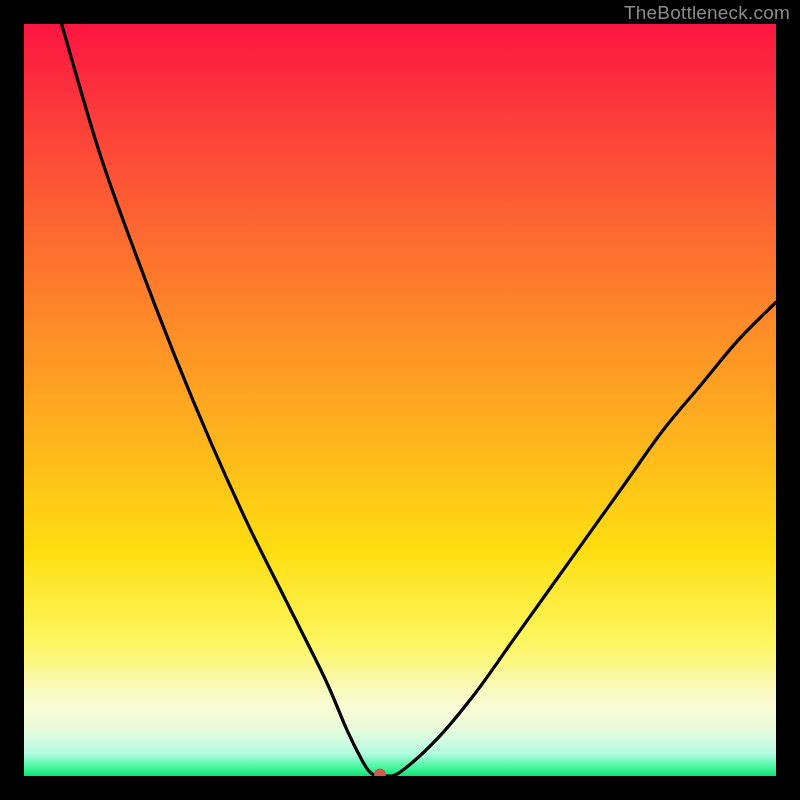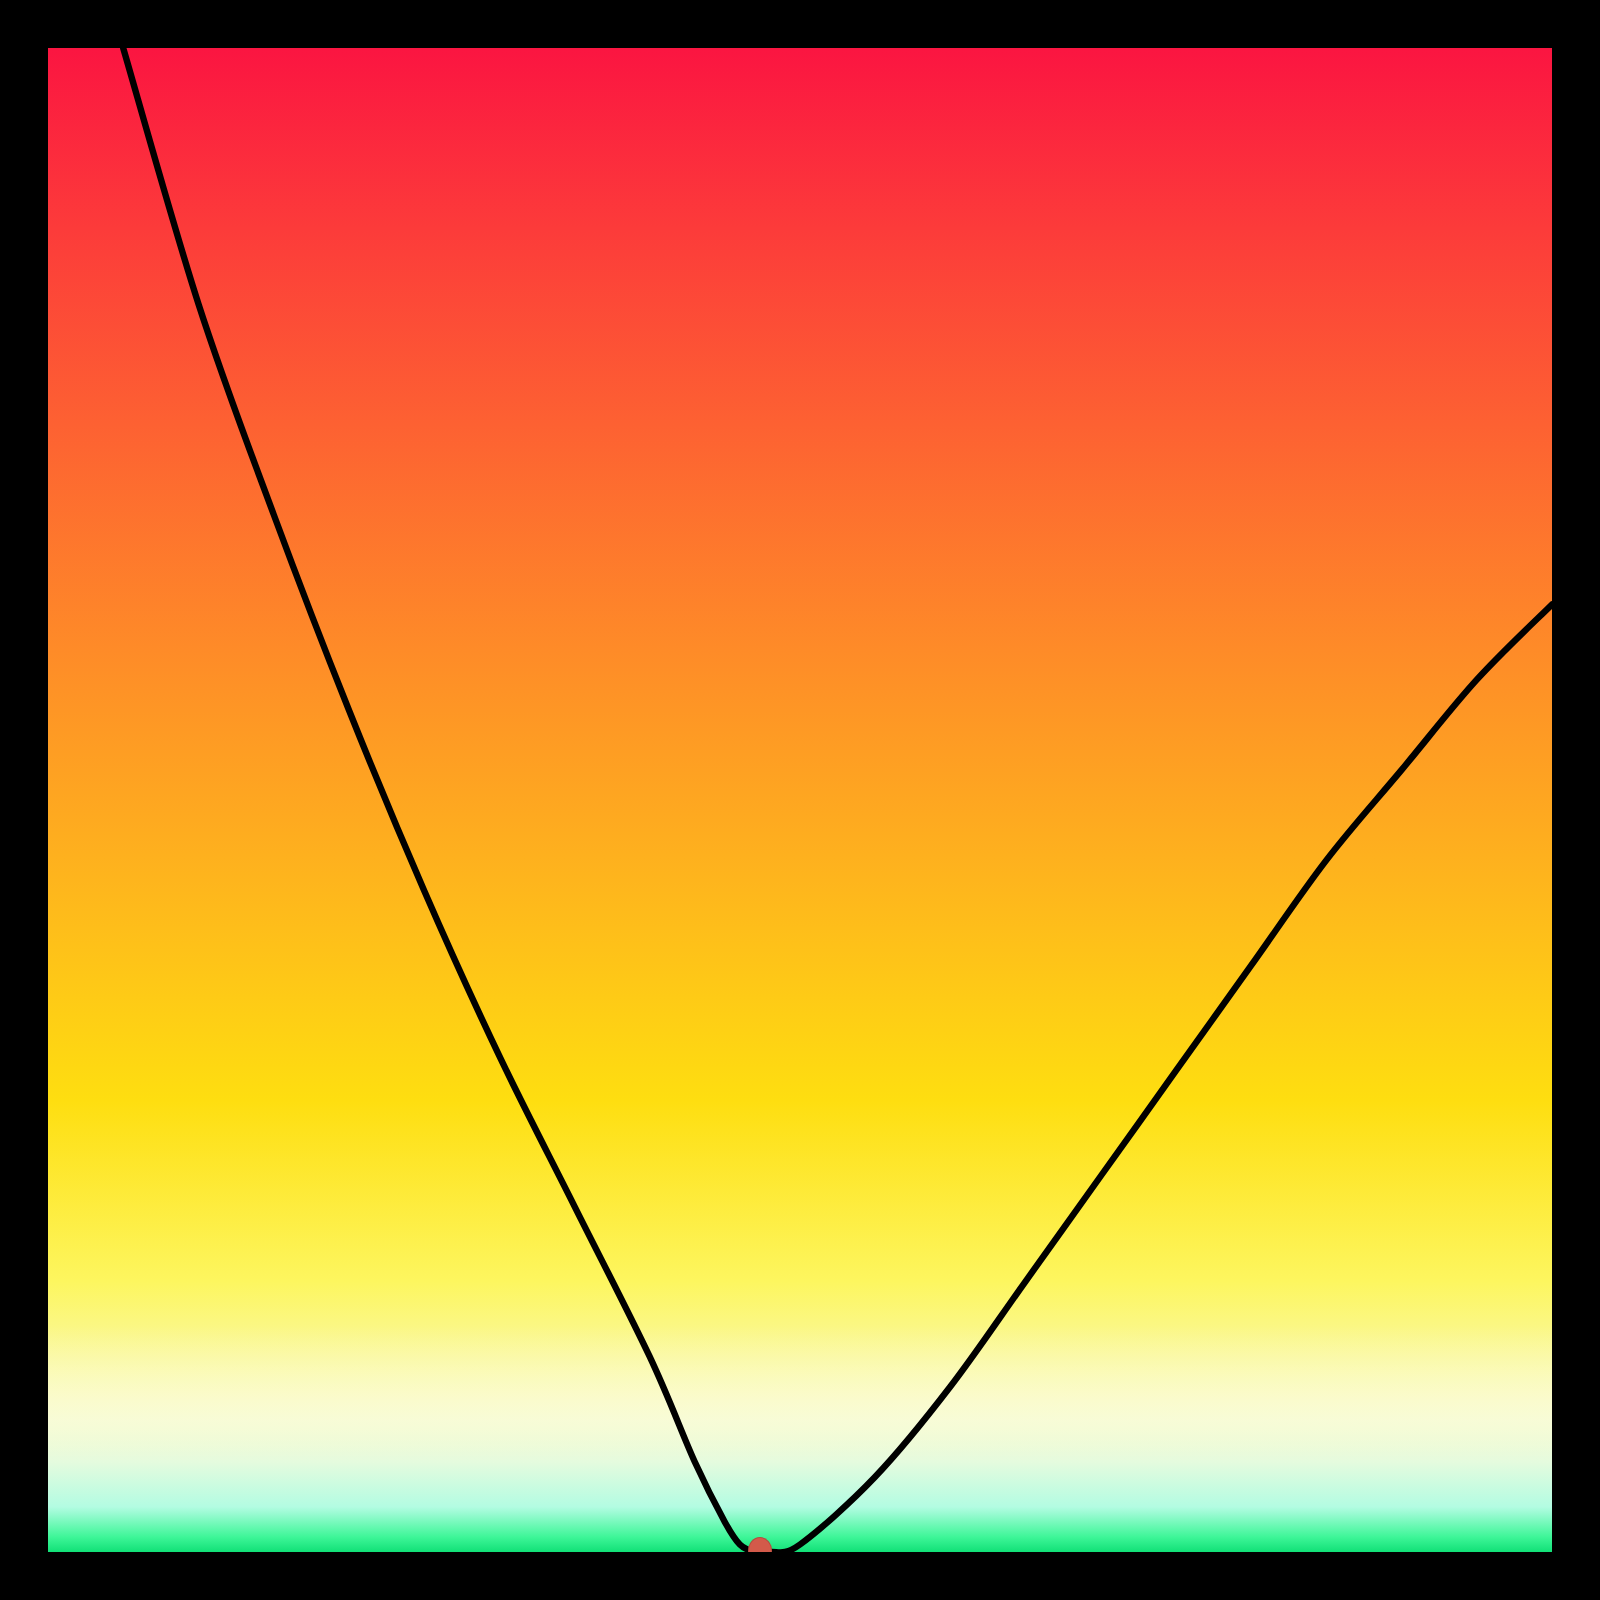--- a/index.html
+++ b/index.html
@@ -94,13 +94,14 @@
     <div class="gradient-main"></div>
     <div class="pale-band"></div>
 
     <svg class="curve" viewBox="0 0 752 752" preserveAspectRatio="none">
       <path id="curve-path" d="M 37.60 0.00 C 43.87 21.31, 62.67 88.99, 75.20 127.84 C 87.73 166.69, 100.27 199.28, 112.80 233.12 C 125.33 266.96, 137.87 299.55, 150.40 330.88 C 162.93 362.21, 175.47 392.29, 188.00 421.12 C 200.53 449.95, 213.07 477.52, 225.60 503.84 C 238.13 530.16, 250.67 553.97, 263.20 579.04 C 275.73 604.11, 290.77 632.93, 300.80 654.24 C 310.83 675.55, 317.09 693.09, 323.36 706.88 C 329.63 720.67, 334.64 730.07, 338.40 736.96 C 342.16 743.85, 343.41 745.73, 345.92 748.24 C 348.43 750.75, 350.93 751.37, 353.44 752.00 C 355.95 752.63, 357.20 752.63, 360.96 752.00 C 364.72 751.37, 367.23 754.51, 376.00 748.24 C 384.77 741.97, 401.07 727.56, 413.60 714.40 C 426.13 701.24, 438.67 685.57, 451.20 669.28 C 463.73 652.99, 476.27 634.19, 488.80 616.64 C 501.33 599.09, 513.87 581.55, 526.40 564.00 C 538.93 546.45, 551.47 528.91, 564.00 511.36 C 576.53 493.81, 589.07 476.27, 601.60 458.72 C 614.13 441.17, 626.67 422.37, 639.20 406.08 C 651.73 389.79, 664.27 376.00, 676.80 360.96 C 689.33 345.92, 701.87 329.63, 714.40 315.84 C 726.93 302.05, 745.73 284.51, 752.00 278.24" fill="none" stroke="#000" stroke-width="3.2" stroke-linejoin="round" stroke-linecap="round"></path>
     </svg>
 
     <div class="marker" id="marker" style="left: 355.696px; top: 752px;"></div>
   </div>
 
+  <div class="watermark">TheBottleneck.com</div>
 </div>
 
 </body></html>

